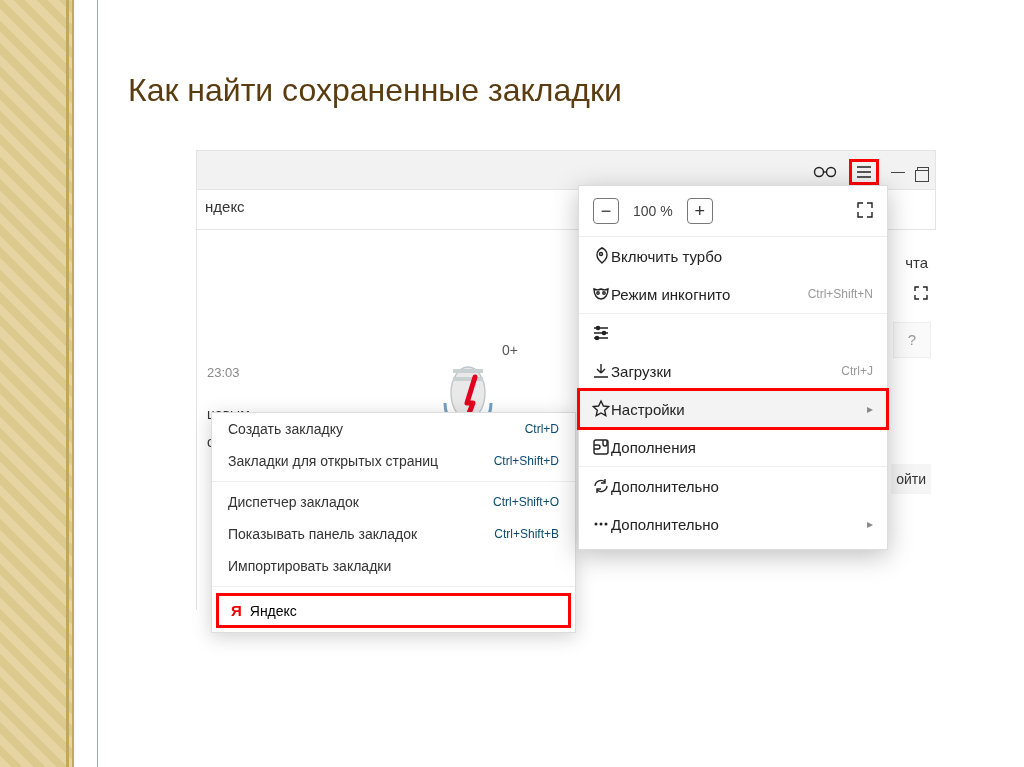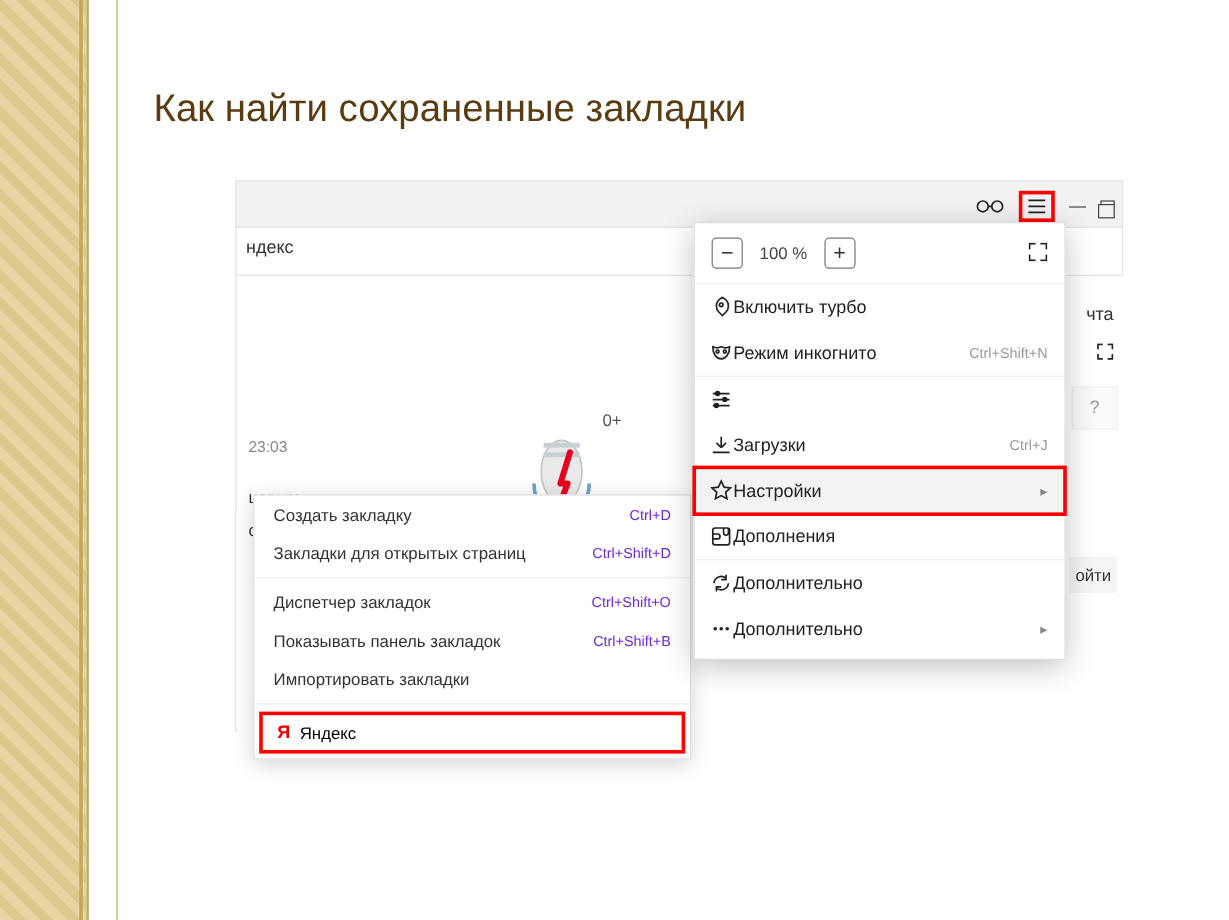--- a/index.html
+++ b/index.html
@@ -134,21 +134,21 @@
     background:#fff;
     border:1px solid #ddd;
     box-shadow: 0 4px 18px rgba(0,0,0,0.18);
     font-size:14px;
   }
   .submenu .row{
     display:flex; justify-content:space-between; align-items:center;
     padding: 8px 16px;
     color:#333;
   }
-  .submenu .shortcut{ color:#6d28d9; font-size:12px;}
+  .submenu .shortcut{ color:#0c4a6e; font-size:12px;}
   .submenu .sep{ height:1px; background:#eee; margin:4px 0;}
   .submenu .yandex-row{
     border:3px solid #ff0000;
     margin: 6px 4px 4px;
     padding:6px 12px;
     display:flex; align-items:center; gap:8px;
   }
   .ya-glyph{ color:#e00; font-weight:600; font-size:15px; }
 
   .mainmenu{

